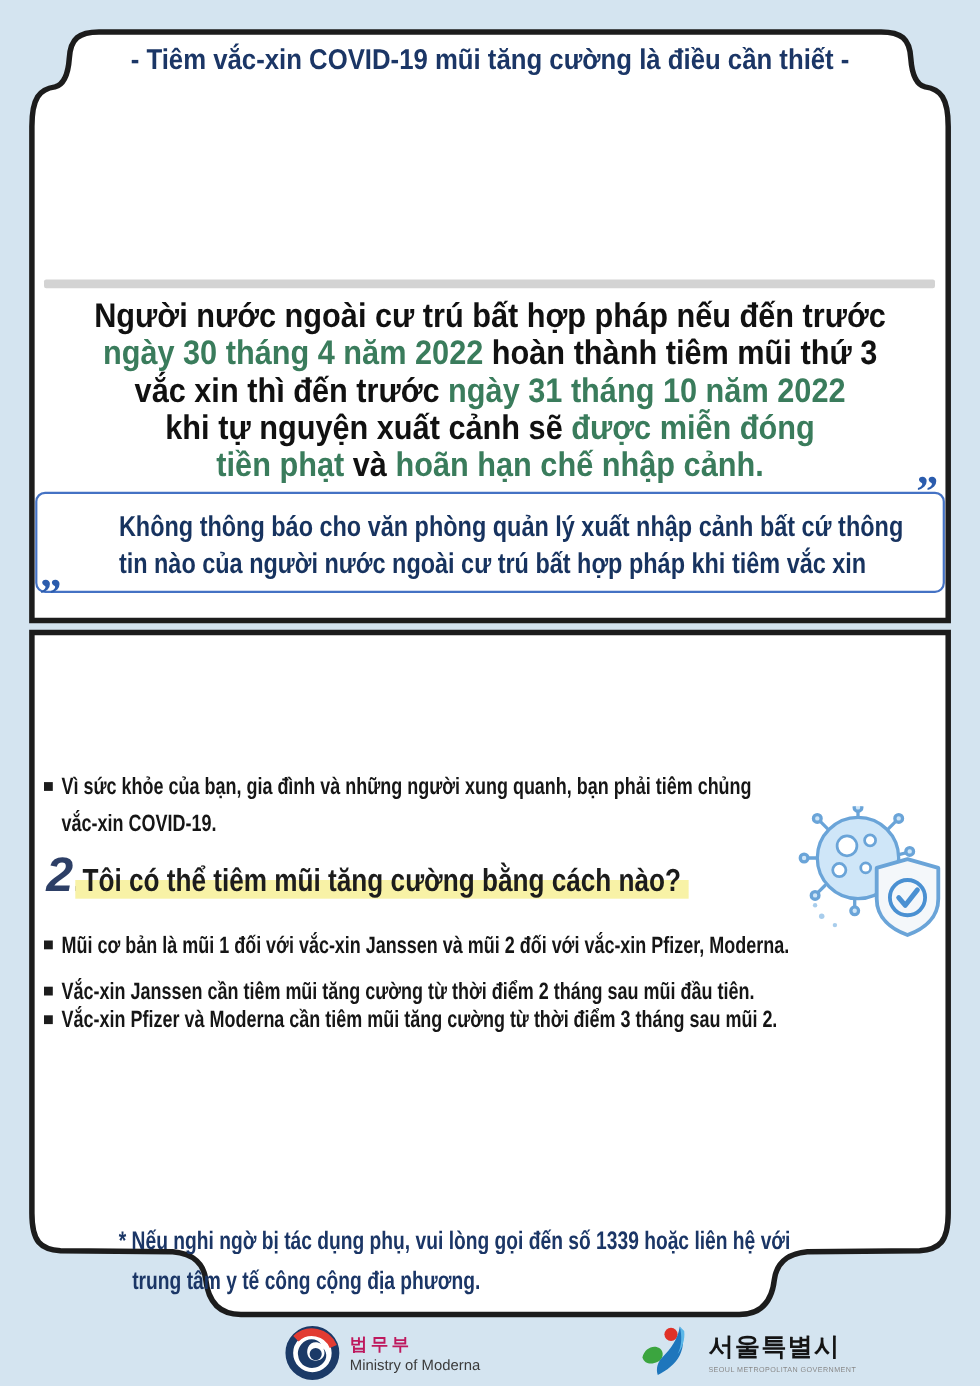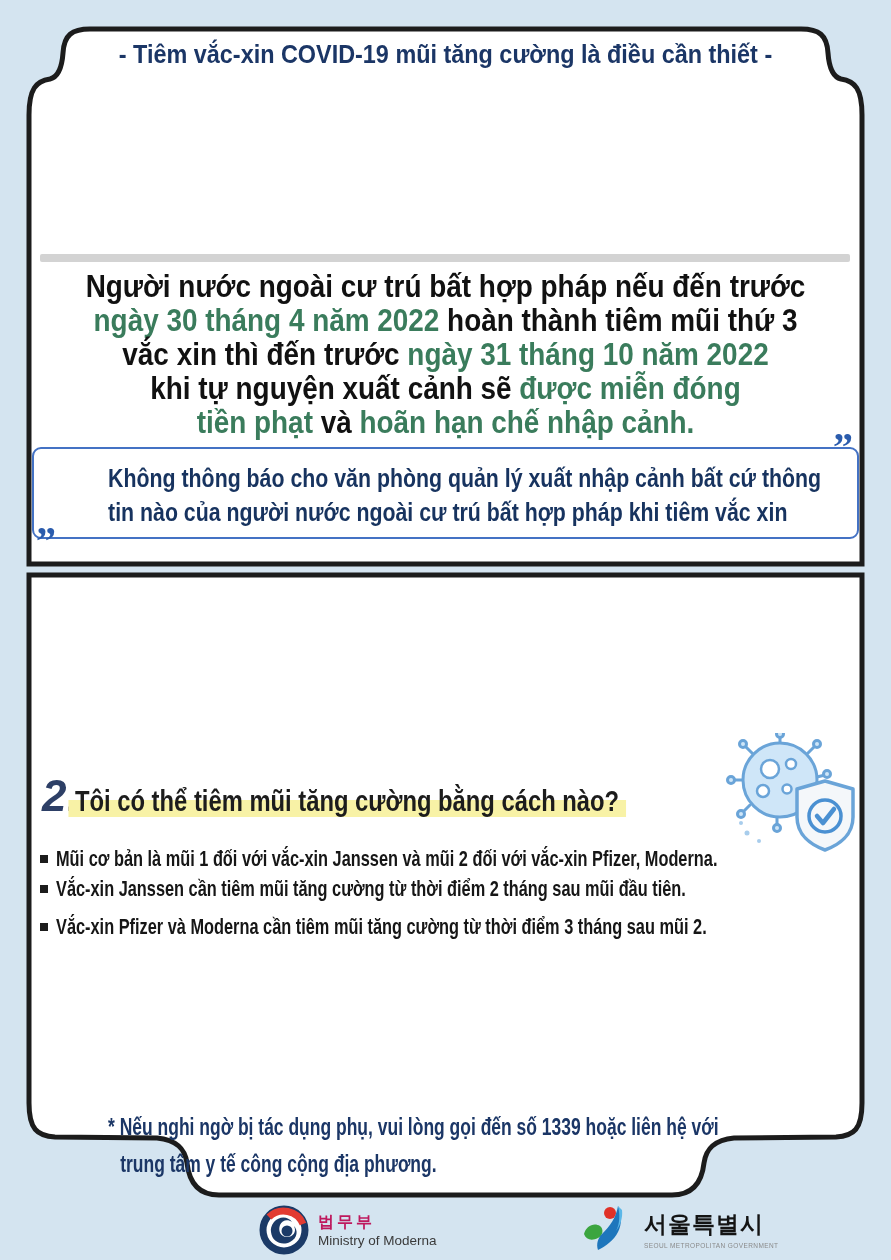--- a/index.html
+++ b/index.html
@@ -125,20 +125,27 @@
   </div>
 </div>
 
 <div class="panel" id="box2">
   <svg class="panel-shape" width="847" height="630" viewBox="0 0 847 630">
     <path d="M 7 4 L 840 4 L 840 532 C 840 558 832 565 814 566 L 712 567 C 692 569 684 578 682 592 C 680 610 672 624 650 624 L 197 624 C 175 624 167 610 165 592 C 163 578 155 569 135 567 L 33 566 C 15 565 7 558 7 532 Z" fill="#ffffff" stroke="#1c1c1c" stroke-width="5"></path>
   </svg>
   <div class="panel-content">
 
 
+    <div class="bullet-row" style="top:128px;">
+      <span class="sq"></span>
+      <div>
+        <div class="btext">Vì sức khỏe của bạn, gia đình và những người xung quanh, bạn phải tiêm chủng</div>
+        <div class="btext">vắc-xin COVID-19.</div>
+      </div>
+    </div>
 
     <svg class="virus" width="138" height="120" viewBox="0 0 138 120">
       <g stroke="#6aa4d8" stroke-width="3" fill="none" stroke-linecap="round">
         <line x1="55" y1="10" x2="55" y2="2"></line>
           <circle cx="55" cy="1" r="3.5" fill="#cfe6f8"></circle>
         <line x1="83" y1="20" x2="90" y2="13"></line>
           <circle cx="92" cy="11" r="3.5" fill="#cfe6f8"></circle>
         <line x1="27" y1="20" x2="20" y2="13"></line>
           <circle cx="18" cy="11" r="3.5" fill="#cfe6f8"></circle>
         <line x1="17" y1="47" x2="8" y2="47"></line>
@@ -164,21 +171,21 @@
     </svg>
 
     <div class="qrow" style="top:200px;">
       <span class="qnum">2</span><span class="qdot">.</span><span class="qtext"><span class="hl">Tôi có thể tiêm mũi tăng cường bằng cách nào?</span></span>
     </div>
 
     <div class="bullet-row" style="top:272px;">
       <span class="sq"></span>
       <div class="btext">Mũi cơ bản là mũi 1 đối với vắc-xin Janssen và mũi 2 đối với vắc-xin Pfizer, Moderna.</div>
     </div>
-    <div class="bullet-row" style="top:302px;">
+    <div class="bullet-row" style="top:314px;">
       <span class="sq"></span>
       <div class="btext">Vắc-xin Janssen cần tiêm mũi tăng cường từ thời điểm 2 tháng sau mũi đầu tiên.</div>
     </div>
     <div class="bullet-row" style="top:340px;">
       <span class="sq"></span>
       <div class="btext">Vắc-xin Pfizer và Moderna cần tiêm mũi tăng cường từ thời điểm 3 tháng sau mũi 2.</div>
     </div>
 
 
     <div class="footnote">

